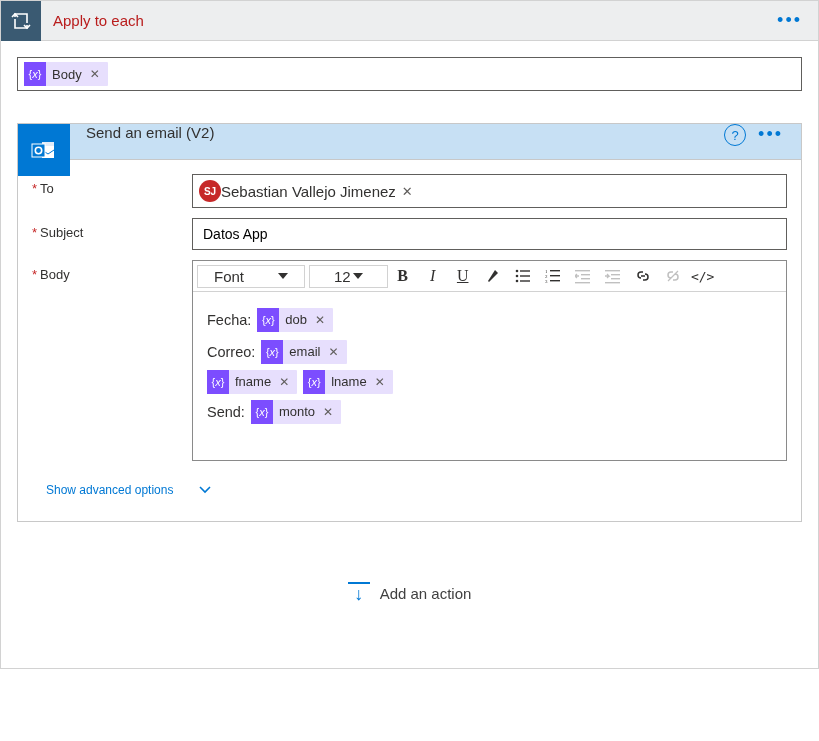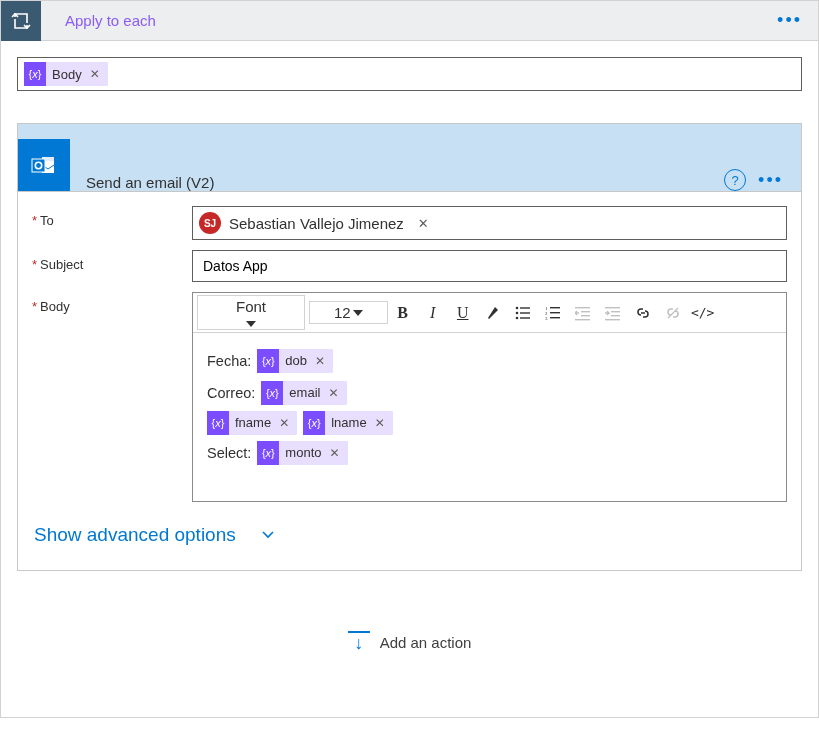--- a/index.html
+++ b/index.html
@@ -18,24 +18,24 @@
   .header-apply .icon-box {
     width: 40px;
     height: 40px;
     background: #3a5a72;
     display: flex;
     align-items: center;
     justify-content: center;
     color: #fff;
   }
   .header-apply .title {
-    padding-left: 24px;
+    padding-left: 12px;
     flex: 1;
     font-size: 15px;
-    color: #8b5cf6;
+    color: #b91c1c;
   }
   .header-apply .more {
     padding: 0 16px;
     color: #0078d4;
     font-size: 18px;
     letter-spacing: 2px;
     cursor: pointer;
   }
   .body-outer {
     padding: 16px 16px 24px 16px;
@@ -80,22 +80,22 @@
     padding: 0 2px;
     cursor: pointer;
   }
   .inner-card {
     margin-top: 32px;
     border: 1px solid #c8c8c8;
     background: #fff;
   }
   .inner-header {
     display: flex;
-    align-items: flex-end;
-    height: 68px;
+    align-items: flex-start;
+    height: 36px;
     background: #c7e0f4;
     border-bottom: 1px solid #c8c8c8;
   }
   .inner-header .icon-box {
     width: 52px;
     height: 52px;
     background: #0078d4;
     display: flex;
     align-items: center;
     justify-content: center;
@@ -147,21 +147,20 @@
     border: 1px solid #605e5c;
     padding: 4px 6px;
     min-height: 34px;
     display: flex;
     align-items: center;
     flex-wrap: wrap;
   }
   .persona-chip {
     display: inline-flex;
     align-items: center;
-    gap: 8px;
     padding-right: 8px;
     text-align: center;
   }
   .avatar {
     width: 22px;
     height: 22px;
     border-radius: 50%;
     background: #c62828;
     color: #fff;
     display: inline-flex;
@@ -193,21 +192,20 @@
   }
   .tb-font {
     display: flex;
     align-items: center;
     border: 1px solid #d2d2d2;
     padding: 2px 16px;
     gap: 6px;
     font-size: 15px;
     min-width: 108px;
     justify-content: space-between;
-    flex-direction: column;
   }
   .tb-size {
     display: flex;
     align-items: center;
     border: 1px solid #d2d2d2;
     padding: 2px 24px;
     gap: 2px;
     font-size: 15px;
     margin-left: 4px;
   }
@@ -237,26 +235,27 @@
   }
   .rte-line {
     display: flex;
     align-items: center;
     flex-wrap: wrap;
     gap: 6px;
     margin-bottom: 4px;
   }
   .adv-link {
     color: #0078d4;
-    font-size: 19px;
+    font-size: 12px;
     padding: 12px 2px 6px 2px;
     display: inline-flex;
     align-items: center;
     gap: 26px;
     cursor: pointer;
+    margin-left: 12px;
   }
   .add-action {
     display: flex;
     align-items: center;
     justify-content: center;
     gap: 10px;
     padding: 60px 0 40px 0;
     color: #404040;
     font-size: 15px;
     cursor: pointer;
@@ -447,21 +446,21 @@
                       <span class="tlabel">fname</span>
                       <span class="tx">✕</span>
                     </span>
                     <span class="token">
                       <span class="txicon">{<i>x</i>}</span>
                       <span class="tlabel">lname</span>
                       <span class="tx">✕</span>
                     </span>
                   </div>
                   <div class="rte-line">
-                    <span>Select:</span>
+                    <span>Send:</span>
                     <span class="token">
                       <span class="txicon">{<i>x</i>}</span>
                       <span class="tlabel">monto</span>
                       <span class="tx">✕</span>
                     </span>
                   </div>
                 </div>
             </div>
           </div>
         </div>

